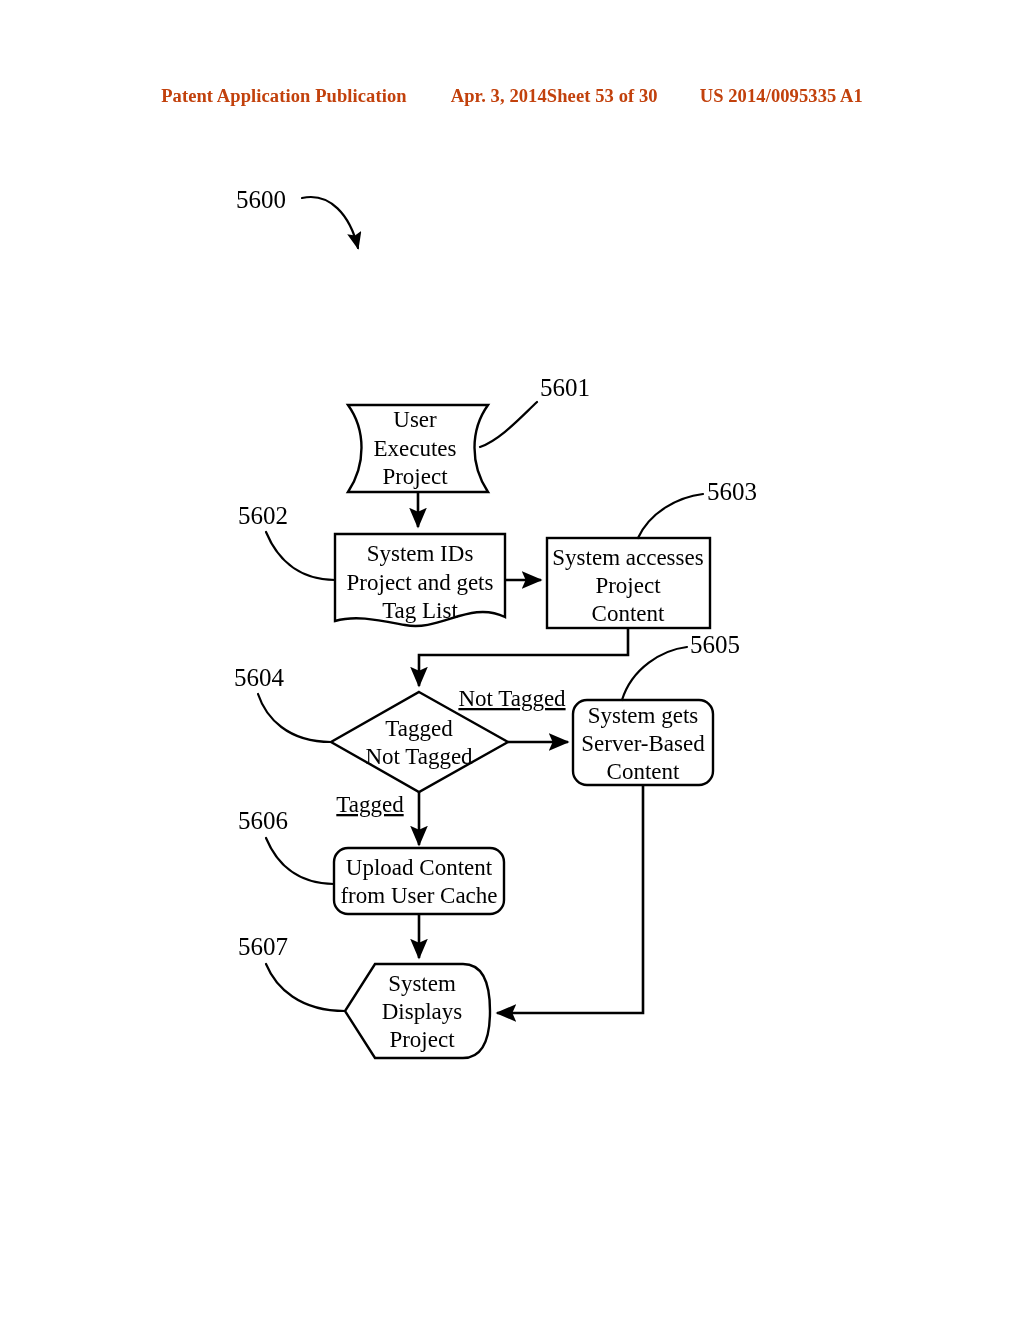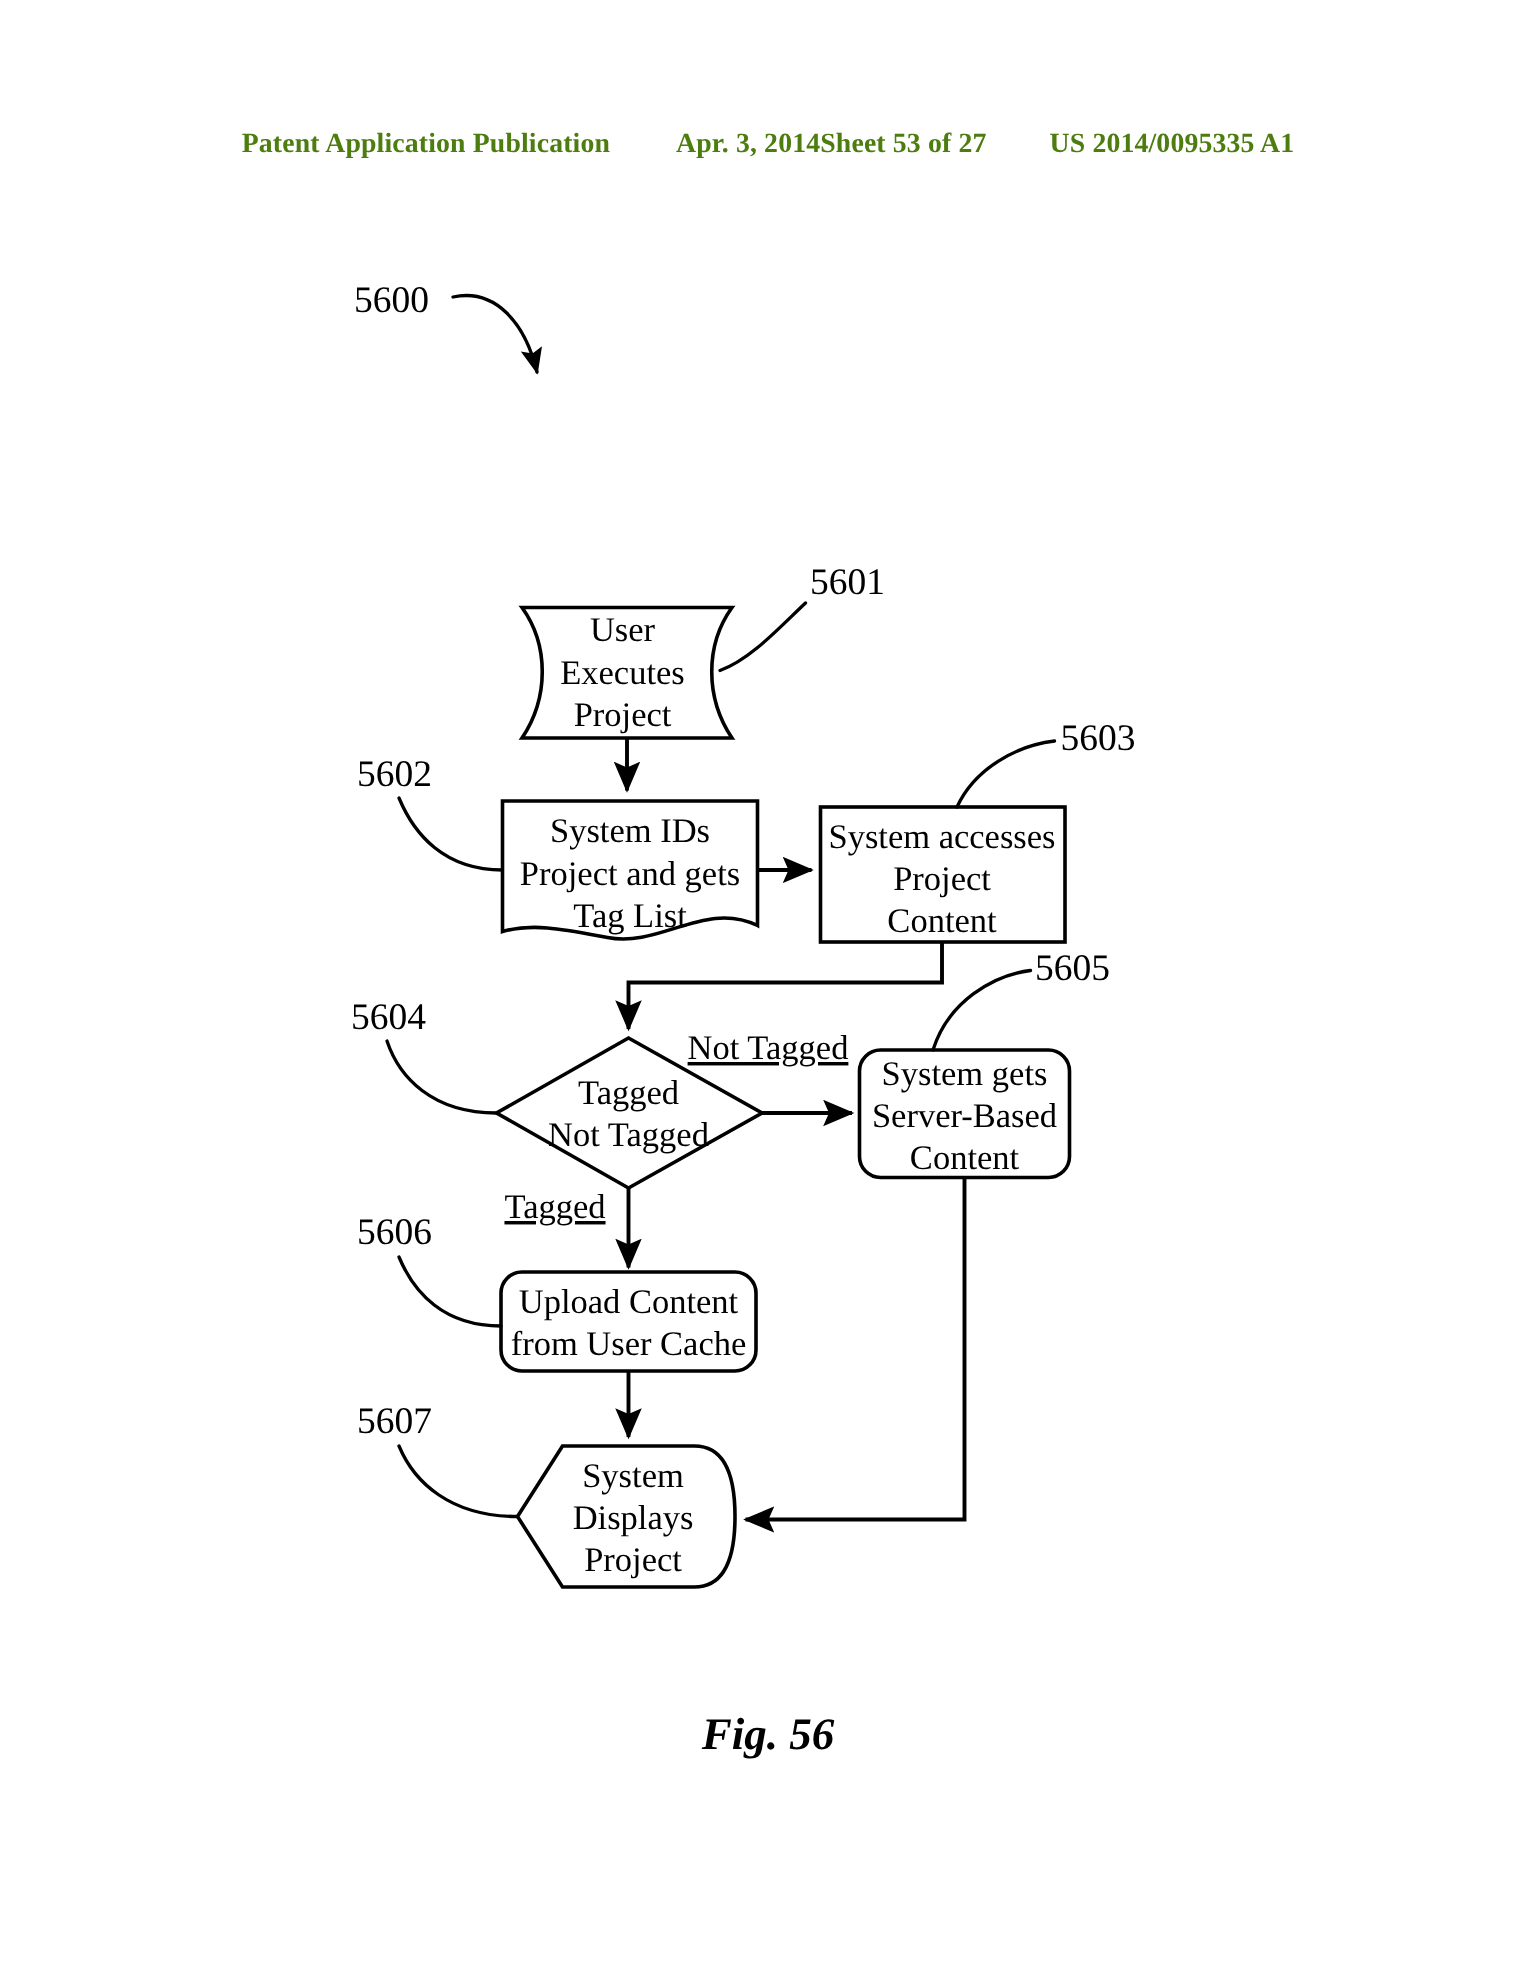--- a/index.html
+++ b/index.html
@@ -20,21 +20,21 @@
     position: absolute;
     left: 0;
     top: 86px;
     width: 1024px;
     display: flex;
     justify-content: center;
     align-items: baseline;
     font-family: "Liberation Serif", "DejaVu Serif", serif;
     font-weight: bold;
     font-size: 18.5px;
-    color: #4d7c0f;
+    color: #c2410c;
     letter-spacing: 0.1px;
     white-space: nowrap;
   }
   #pub-header .h-pub     { margin-right: 44px; }
   #pub-header .h-date    { }
   #pub-header .h-sheet   { margin-right: 42px; }
   #pub-header .h-number  { margin-right: 0; text-align: right; }
 
   
   #fig-caption {
@@ -95,21 +95,21 @@
   }
 </style>
 </head>
 <body>
 
 <div id="page">
 
   <div id="pub-header">
     <span class="h-pub">Patent Application Publication</span>
     <span class="h-date">Apr. 3, 2014</span>
-    <span class="h-sheet">Sheet 53 of 27</span>
+    <span class="h-sheet">Sheet 53 of 30</span>
     <span class="h-number">US 2014/0095335 A1</span>
   </div>
 
   <svg id="flow" viewBox="0 0 1024 1320">
     <defs>
       <marker id="arrowhead" markerWidth="9" markerHeight="9" refX="7.4" refY="3.4" orient="auto" markerUnits="strokeWidth">
         <path d="M0,0 L8,3.4 L0,6.8 L1.5,3.4 Z" fill="#000000"></path>
       </marker>
       <marker id="arrowhead-big" markerWidth="9" markerHeight="9" refX="7.2" refY="3.3" orient="auto" markerUnits="strokeWidth">
         <path d="M0,0 L8,3.3 L0,6.6 L1.4,3.3 Z" fill="#000000"></path>
@@ -176,15 +176,14 @@
     <path class="node-shape" d="M375,964 L463,964 C484,964 490,985 490,1011 C490,1037 484,1058 463,1058 L375,1058 L345,1011 Z"></path>
     <text class="node-label" x="422" y="991">System</text>
     <text class="node-label" x="422" y="1019">Displays</text>
     <text class="node-label" x="422" y="1047">Project</text>
     <text class="ref-num" x="238" y="955">5607</text>
     <path class="leader" d="M266,964 C276,988 300,1011 345,1011"></path>
 
     <path class="conn" d="M643,785 L643,1013 L497,1013" marker-end="url(#arrowhead)"></path>
   </svg>
 
-  <div id="fig-caption">Fig. 56</div>
 
 </div>
 
 </body></html>

